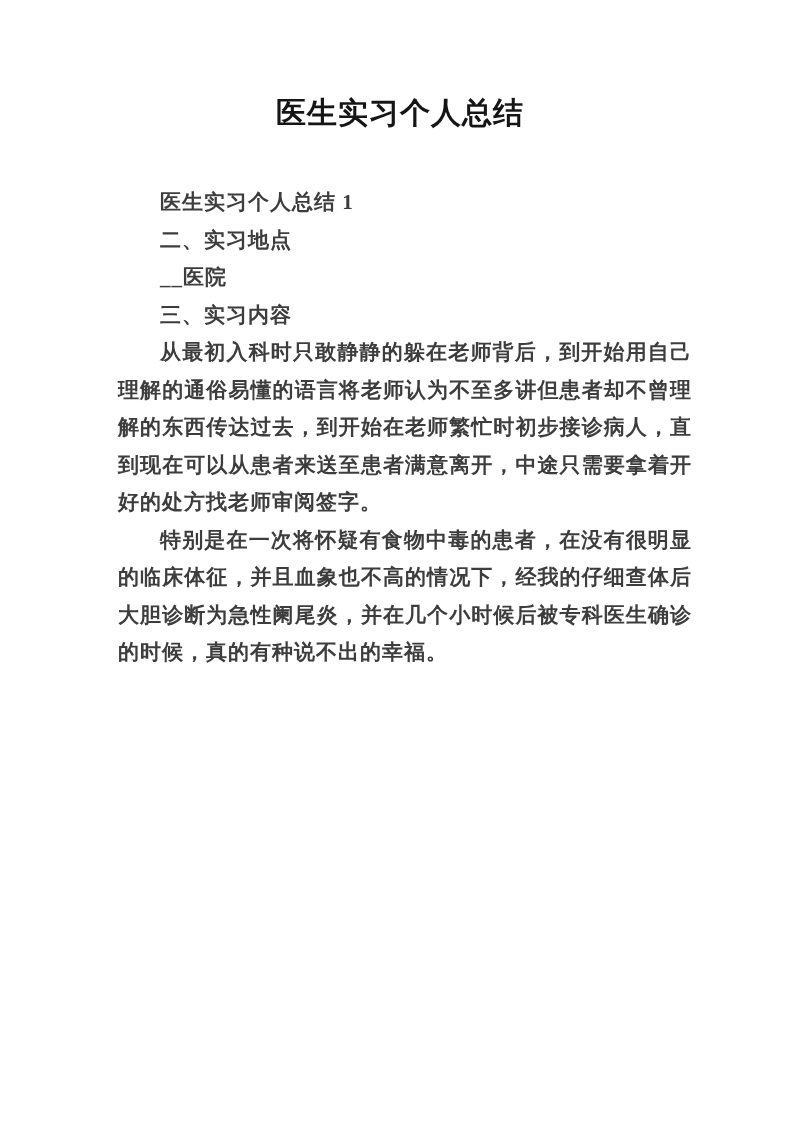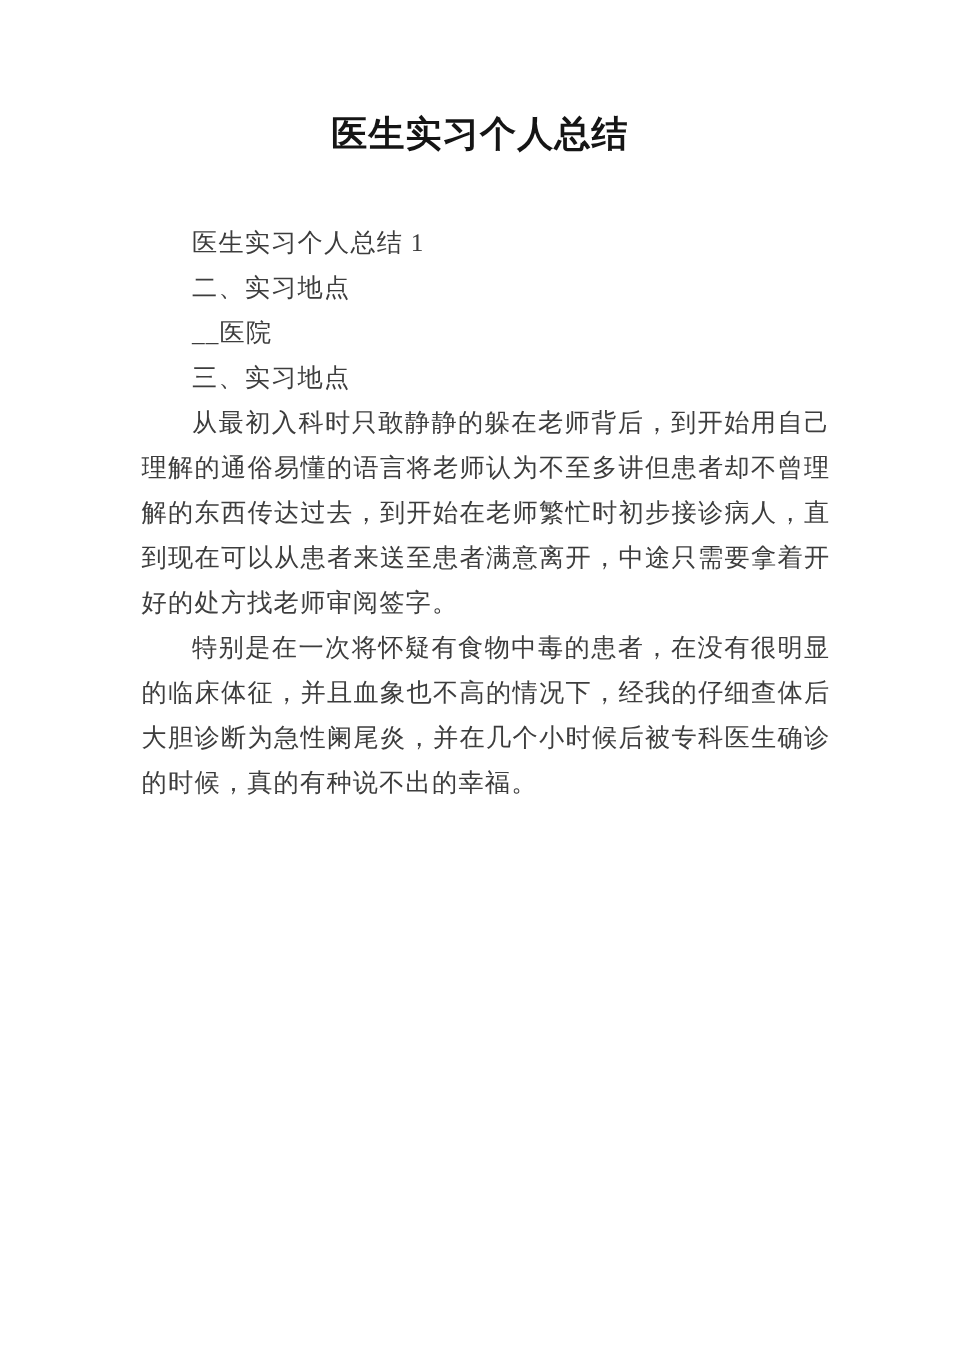--- a/index.html
+++ b/index.html
@@ -31,35 +31,36 @@
     position: absolute;
     top: 184px;
     left: 118px;
     width: 574px;
     color: #3d3d3d;
     font-size: 21px;
     line-height: 37.5px;
     letter-spacing: 1px;
     text-align: justify;
     text-justify: inter-ideograph;
+    font-weight: bold;
   }
   .doc-body p {
     margin: 0;
     padding: 0;
     text-indent: 2em;
     word-break: break-all;
   }
 </style>
 </head>
 <body>
 
 <div class="page">
   <h1 class="doc-title">医生实习个人总结</h1>
 
   <div class="doc-body">
     <p>医生实习个人总结 1</p>
     <p>二、实习地点</p>
     <p>__医院</p>
-    <p>三、实习地点</p>
+    <p>三、实习内容</p>
     <p>从最初入科时只敢静静的躲在老师背后，到开始用自己理解的通俗易懂的语言将老师认为不至多讲但患者却不曾理解的东西传达过去，到开始在老师繁忙时初步接诊病人，直到现在可以从患者来送至患者满意离开，中途只需要拿着开好的处方找老师审阅签字。</p>
     <p>特别是在一次将怀疑有食物中毒的患者，在没有很明显的临床体征，并且血象也不高的情况下，经我的仔细查体后大胆诊断为急性阑尾炎，并在几个小时候后被专科医生确诊的时候，真的有种说不出的幸福。</p>
   </div>
 </div>
 
 </body></html>

